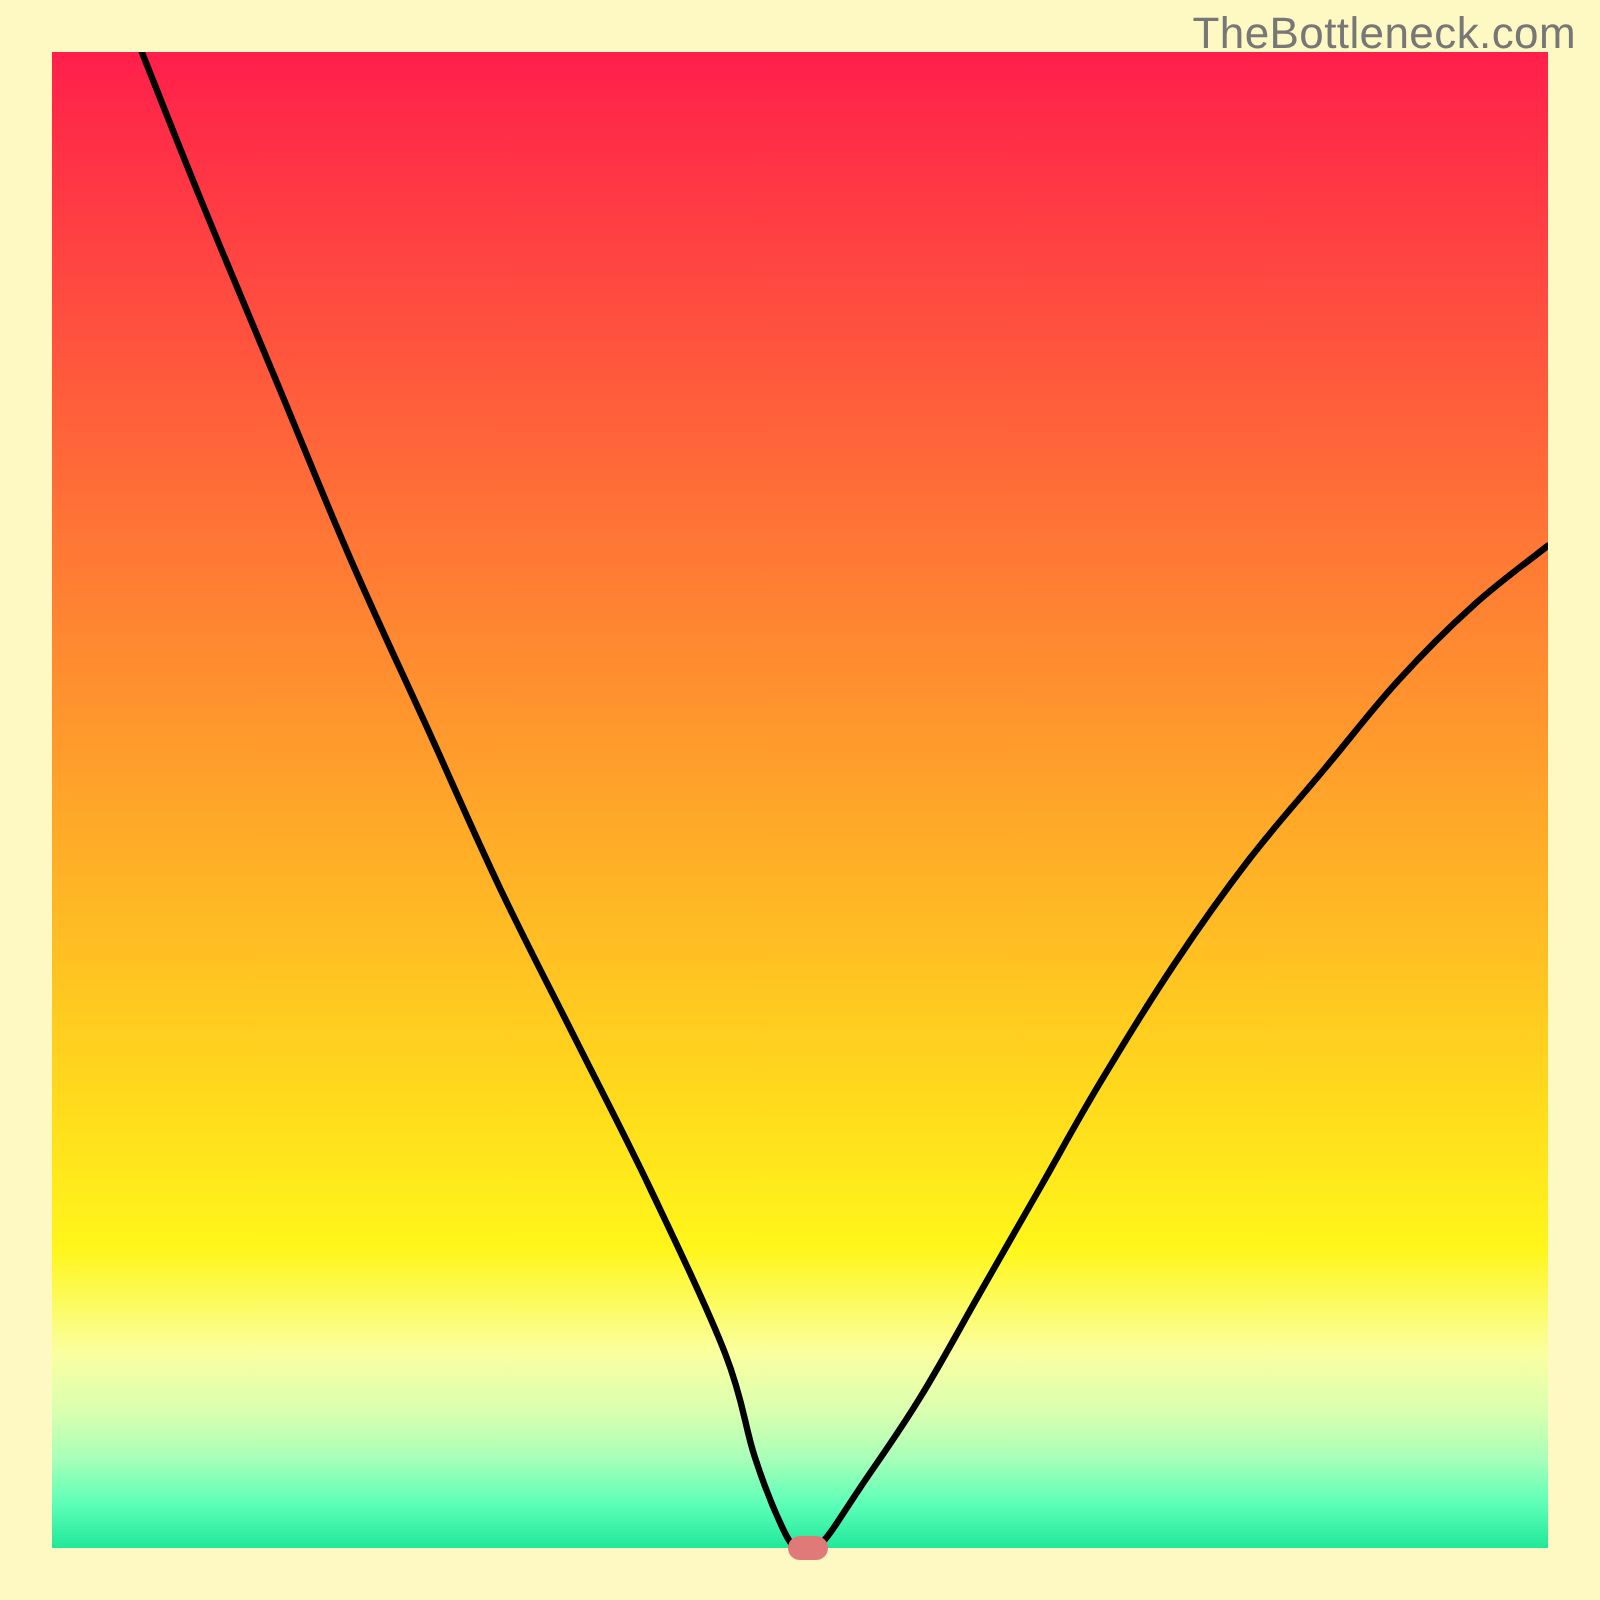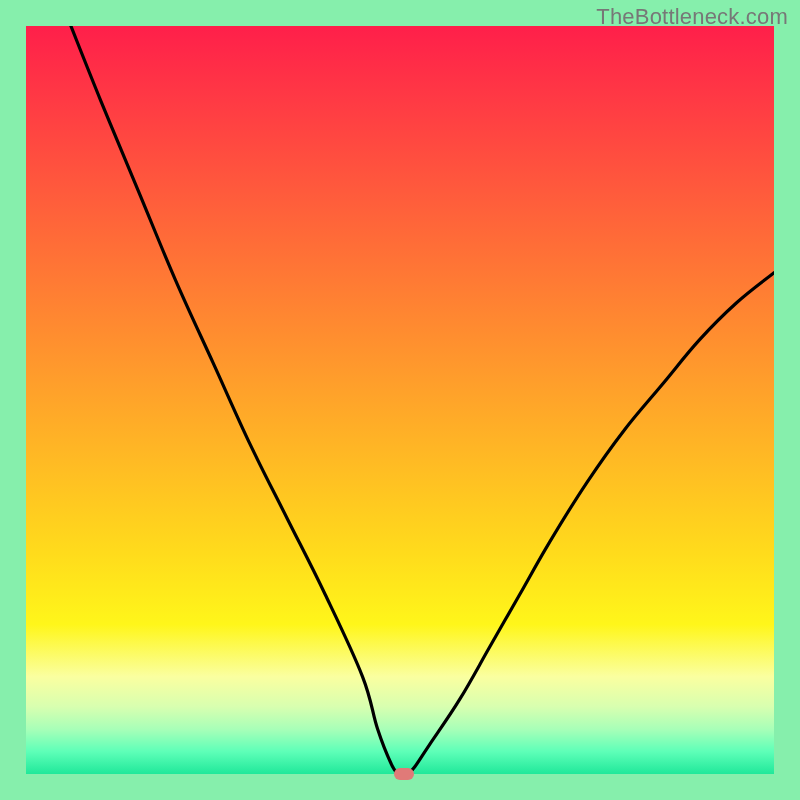--- a/index.html
+++ b/index.html
@@ -8,21 +8,21 @@
     width: 800px;
     height: 800px;
     background: #000;
     overflow: hidden;
     font-family: Arial, Helvetica, sans-serif;
   }
   .frame {
     position: relative;
     width: 800px;
     height: 800px;
-    background: #86efac;
+    background: #fef9c3;
   }
   .watermark {
     position: absolute;
     top: 4px;
     right: 12px;
     color: #777;
     font-size: 22px;
     font-weight: 500;
     letter-spacing: 0.2px;
     z-index: 20;

